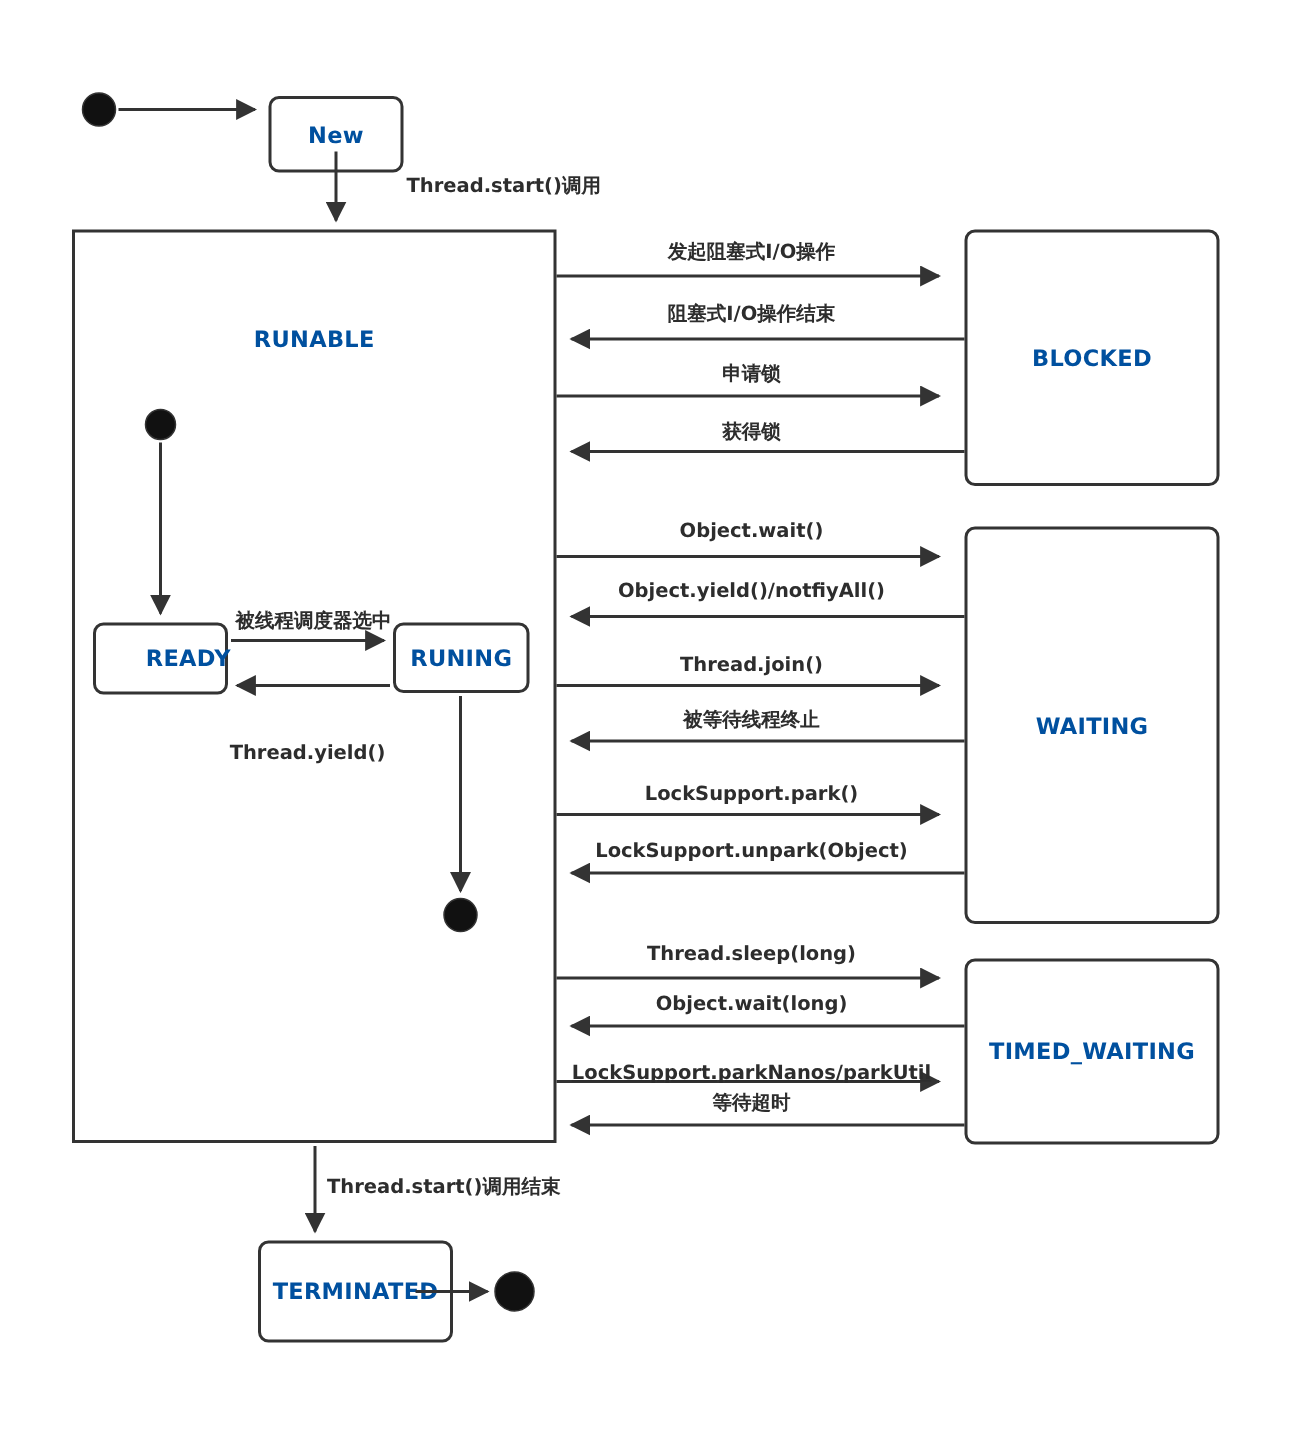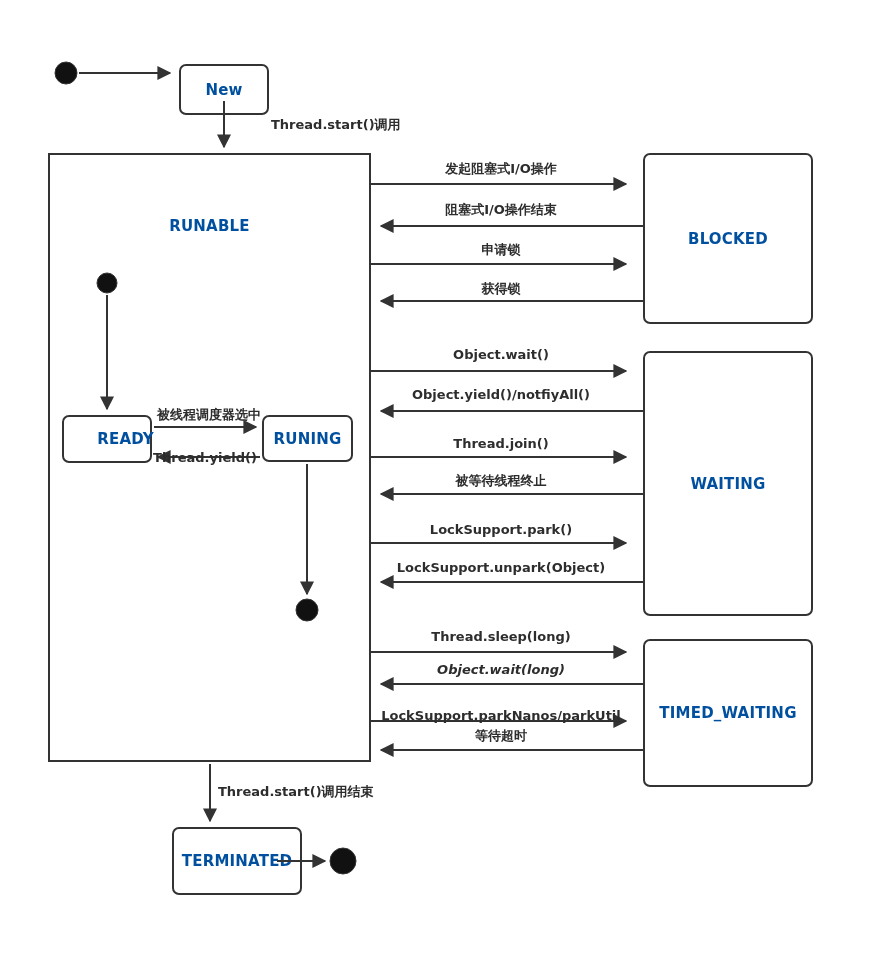--- a/index.html
+++ b/index.html
@@ -66,21 +66,21 @@
   </div>
 
   <div class="box rounded" style="left:643px;top:153px;width:170px;height:171px;">
     <span class="state-label">BLOCKED</span>
   </div>
 
   <div class="box rounded" style="left:643px;top:351px;width:170px;height:265px;">
     <span class="state-label">WAITING</span>
   </div>
 
-  <div class="box rounded" style="left:643px;top:639px;width:170px;height:148px;">
+  <div class="box rounded" style="left:643px;top:639px;width:170px;height:124px;">
     <span class="state-label">TIMED_WAITING</span>
   </div>
 
   <div class="box rounded" style="left:145px;top:827px;width:130px;height:68px;margin-left:27px;">
     <span class="state-label">TERMINATED</span>
   </div>
 
   <svg id="connector-layer" width="875" height="958" viewBox="0 0 875 958">
     <defs>
       <marker id="ah" viewBox="0 0 10 10" refX="9" refY="5" markerWidth="7" markerHeight="7" orient="auto-start-reverse">
@@ -117,34 +117,34 @@
     <line x1="643" y1="750" x2="381" y2="750" marker-end="url(#ah)"></line>
 
     <line x1="210" y1="764" x2="210" y2="821" marker-end="url(#ah)"></line>
     <line x1="277" y1="861" x2="325" y2="861" marker-end="url(#ah)"></line>
     <circle cx="343" cy="861" r="13"></circle>
   </svg>
 
   <div class="edge-label" style="left:229px;top:117px;margin-left:42px;">Thread.start()调用</div>
 
   <div class="edge-label" style="left:109px;top:395px;width:200px;text-align:center;margin-top:12px;">被线程调度器选中</div>
-  <div class="edge-label" style="left:105px;top:450px;width:200px;text-align:center;">Thread.yield()</div>
+  <div class="edge-label" style="left:105px;top:495px;width:200px;text-align:center;">Thread.yield()</div>
 
   <div class="edge-label centered" style="top:161px;">发起阻塞式I/O操作</div>
   <div class="edge-label centered" style="top:202px;">阻塞式I/O操作结束</div>
   <div class="edge-label centered" style="top:242px;">申请锁</div>
   <div class="edge-label centered" style="top:281px;">获得锁</div>
 
   <div class="edge-label centered" style="top:347px;">Object.wait()</div>
   <div class="edge-label centered" style="top:387px;">Object.yield()/notfiyAll()</div>
   <div class="edge-label centered" style="top:436px;">Thread.join()</div>
   <div class="edge-label centered" style="top:473px;">被等待线程终止</div>
   <div class="edge-label centered" style="top:522px;">LockSupport.park()</div>
   <div class="edge-label centered" style="top:560px;">LockSupport.unpark(Object)</div>
 
   <div class="edge-label centered" style="top:629px;">Thread.sleep(long)</div>
-  <div class="edge-label centered" style="top:662px;font-style:italic;">Object.wait(long)</div>
+  <div class="edge-label centered" style="top:662px;">Object.wait(long)</div>
   <div class="edge-label centered" style="top:708px;text-decoration:underline;">LockSupport.parkNanos/parkUtil</div>
   <div class="edge-label centered" style="top:728px;">等待超时</div>
 
   <div class="edge-label" style="left:218px;top:784px;">Thread.start()调用结束</div>
 
 </div>
 
 </body></html>

